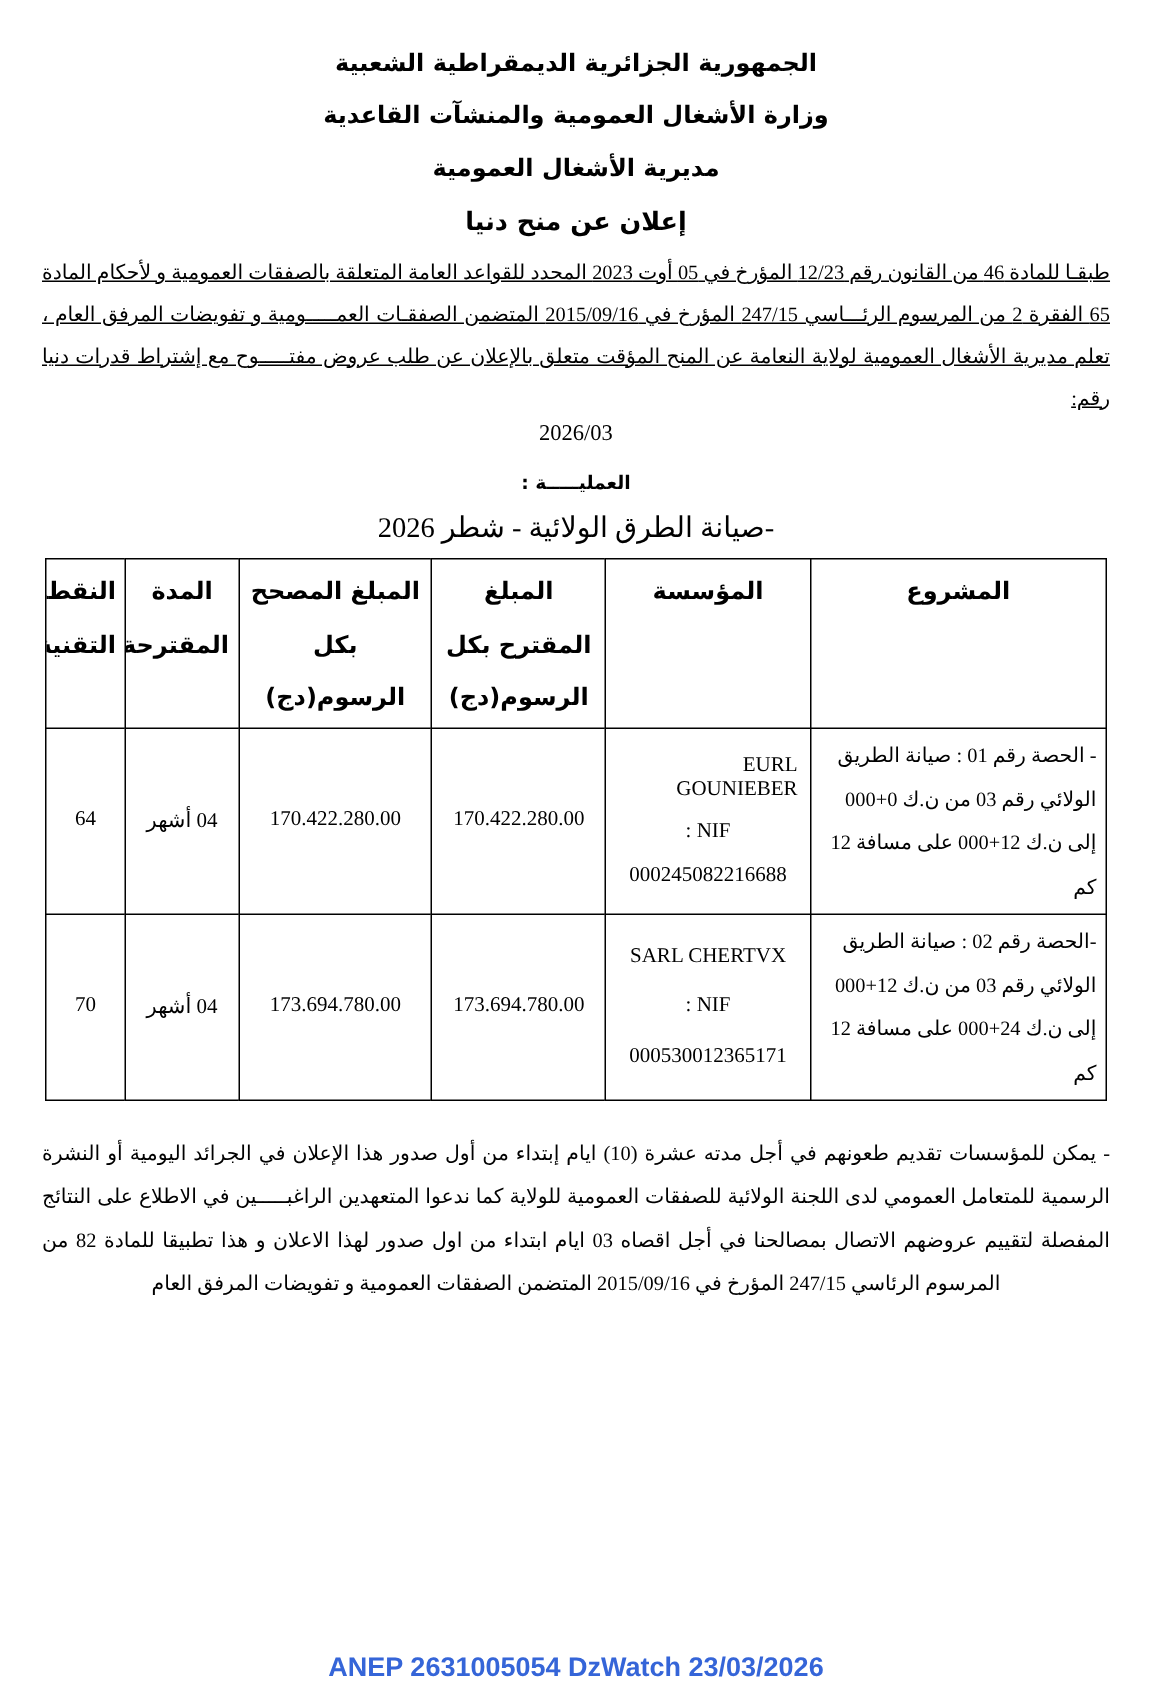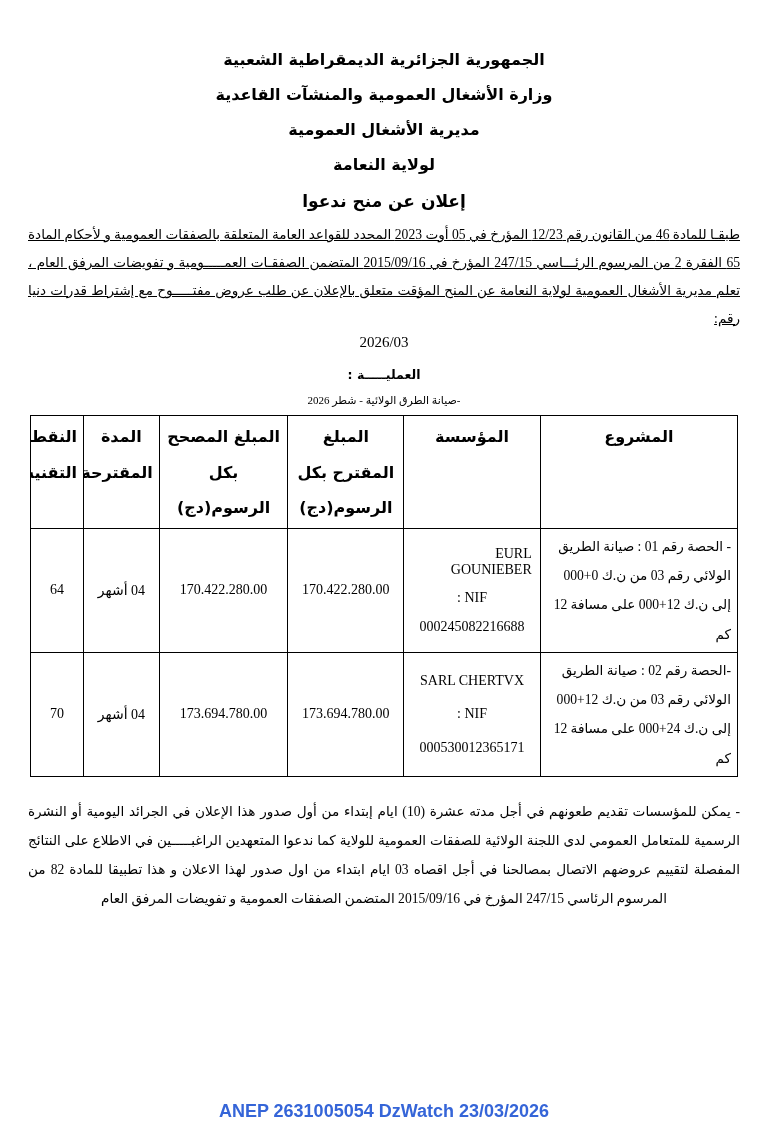--- a/index.html
+++ b/index.html
@@ -5,21 +5,21 @@
   * { margin:0; padding:0; box-sizing:border-box; }
   html,body { background:#ffffff; }
   body { width:768px; font-family:"Liberation Serif","DejaVu Sans",serif; color:#000; }
   .page {
     position:relative;
     width:768px; height:1138px;
     background:#fff;
     direction:rtl;
     overflow:hidden;
   }
-  .header-block { padding-top:42px; text-align:center; }
+  .header-block { padding-top:24px; text-align:center; }
   .header-line {
     font-family:"DejaVu Sans","Liberation Serif",sans-serif;
     font-weight:bold; font-size:16px; line-height:35px;
   }
   .rc-line {
     text-align:center; font-weight:bold; font-size:16px; margin-top:6px;
     font-family:"Liberation Serif","DejaVu Sans",serif;
   }
   .doc-title {
     text-align:center; font-weight:bold; font-size:17px; margin-top:9px;
@@ -29,21 +29,21 @@
     width:712px; margin:10px auto 0 auto;
     text-align:justify; font-size:13.6px; line-height:2.05;
     font-family:"Liberation Serif","DejaVu Sans",serif;
     text-decoration:underline;
   }
   .notice-ref { text-align:center; font-size:15px; margin-top:2px; }
   .operation-label {
     text-align:center; font-weight:bold; font-size:12.5px; margin-top:16px;
     font-family:"DejaVu Sans",sans-serif;
   }
-  .operation-value { text-align:center; font-size:11px; margin-top:12px;
+  .operation-value { text-align:center; font-size:19px; margin-top:12px;
     font-family:"Liberation Serif","DejaVu Sans",serif; }
   table.award {
     width:708px; margin:8px auto 0 auto;
     border-collapse:collapse; table-layout:fixed;
   }
   table.award th, table.award td {
     border:1.5px solid #000; padding:3px 6px; overflow:hidden;
   }
   table.award th {
     font-weight:bold; font-size:16px; line-height:2.2;
@@ -72,25 +72,24 @@
 </style>
 </head>
 <body>
 
 <div class="page">
 
   <div class="header-block">
     <div class="header-line">الجمهورية الجزائرية الديمقراطية الشعبية</div>
     <div class="header-line">وزارة الأشغال العمومية والمنشآت القاعدية</div>
     <div class="header-line">مديرية الأشغال العمومية</div>
-    <div class="header-line">لولاية النعامة</div>
   </div>
 
 
-  <div class="doc-title">إعلان عن منح ندعوا</div>
+  <div class="doc-title">إعلان عن منح دنيا</div>
 
   <p class="intro">طبقـا للمادة 46 من القانون رقم 12/23 المؤرخ في 05 أوت 2023 المحدد للقواعد العامة المتعلقة بالصفقات العمومية و لأحكام المادة 65 الفقرة 2 من المرسوم الرئـــاسي 247/15 المؤرخ في 2015/09/16 المتضمن الصفقـات العمـــــومية و تفويضات المرفق العام ، تعلم مديرية الأشغال العمومية  لولاية النعامة  عن  المنح المؤقت متعلق بالإعلان عن طلب عروض مفتـــــوح  مع إشتراط  قدرات دنيا  رقم:</p>
 
   <div class="notice-ref">2026/03</div>
 
   <div class="operation-label">العمليـــــة :</div>
 
   <div class="operation-value">-صيانة الطرق الولائية - شطر 2026</div>
 
   <table class="award">

